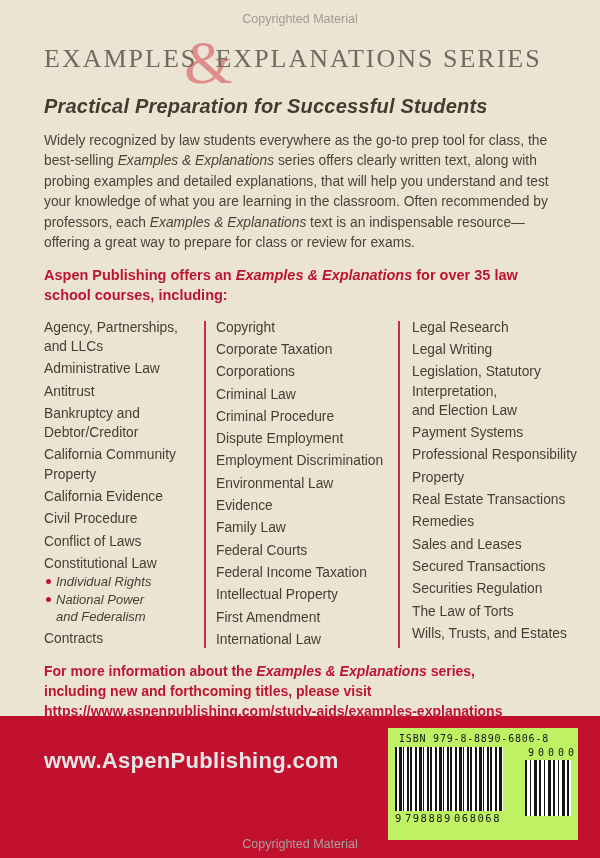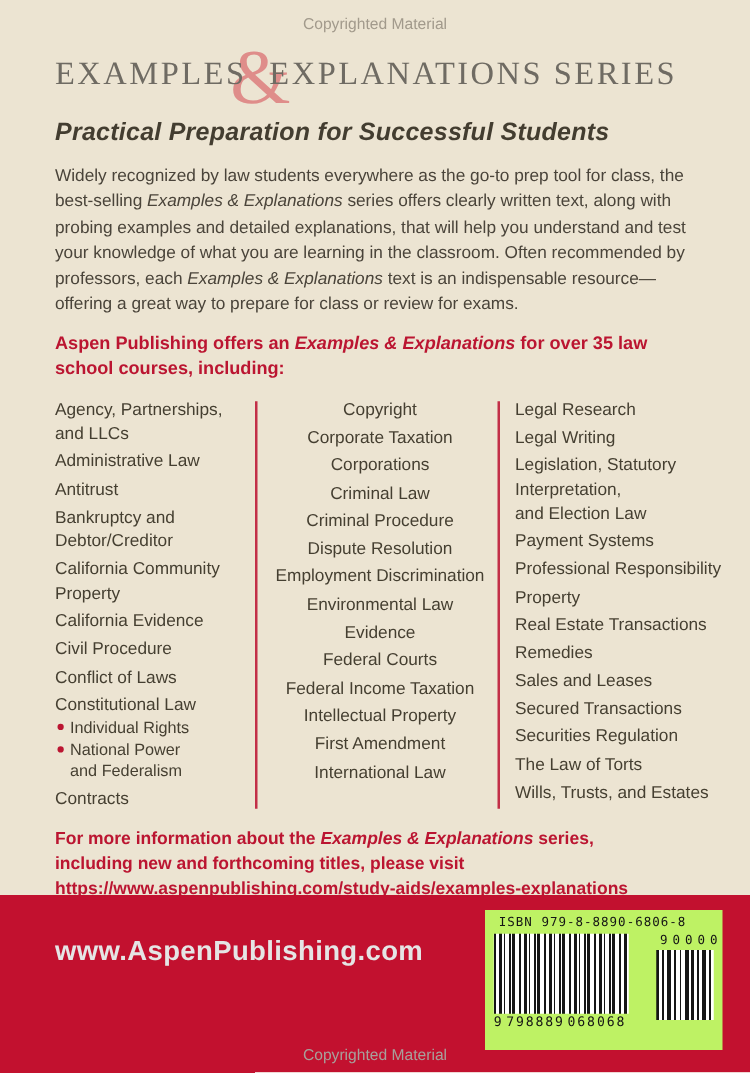--- a/index.html
+++ b/index.html
@@ -39,34 +39,34 @@
     font-size:13.8px;line-height:1.48;
   }
   .intro i{font-style:italic;}
   .offer{
     margin:13px 44px 0;width:500px;color:var(--red);
     font-size:14.5px;font-weight:bold;line-height:1.35;
   }
   .columns{display:flex;margin:12px 0 0 44px;}
   .col{color:#453f31;font-size:13.8px;}
   .col1{width:152px;}
-  .col2{width:176px;text-align:center;}
+  .col2{width:176px;}
   .col3{width:172px;}
   .col-divider{width:2px;background:#c22f47;margin:3px 0 4px;}
   .col1{margin-right:8px;}
   .col2{margin-left:10px;margin-right:6px;}
   .col3{margin-left:12px;}
   .course-item{margin-bottom:3px;}
   .course-text{white-space:pre-line;line-height:1.4;}
   .bullet-row{display:flex;align-items:flex-start;font-size:13px;line-height:1.3;margin-top:1px;}
   .bullet-dot{
     flex:0 0 auto;width:5px;height:5px;border-radius:50%;
     background:var(--red);margin:5px 5px 0 2px;
   }
-  .bullet-text{white-space:pre-line;}
+  .bullet-text{white-space:pre-line;font-style:italic;}
   .note{margin:10px 44px 0;color:var(--red);font-weight:bold;font-size:14px;line-height:1.42;}
   .note i{font-style:italic;}
   .footer-band{
     position:absolute;left:0;right:0;top:716px;bottom:0;background:var(--band);
   }
   .website{
     position:absolute;left:44px;top:32px;color:#e5e5e5;
     font-weight:bold;font-size:22px;letter-spacing:0.3px;
   }
   .barcode-box{
@@ -180,30 +180,33 @@
         <div class="course-item">
           <div class="course-text">Corporations</div>
         </div>
         <div class="course-item">
           <div class="course-text">Criminal Law</div>
         </div>
         <div class="course-item">
           <div class="course-text">Criminal Procedure</div>
         </div>
         <div class="course-item">
-          <div class="course-text">Dispute Resolution</div>
+          <div class="course-text">Dispute Employment</div>
         </div>
         <div class="course-item">
           <div class="course-text">Employment Discrimination</div>
         </div>
         <div class="course-item">
           <div class="course-text">Environmental Law</div>
         </div>
         <div class="course-item">
           <div class="course-text">Evidence</div>
+        </div>
+        <div class="course-item">
+          <div class="course-text">Family Law</div>
         </div>
         <div class="course-item">
           <div class="course-text">Federal Courts</div>
         </div>
         <div class="course-item">
           <div class="course-text">Federal Income Taxation</div>
         </div>
         <div class="course-item">
           <div class="course-text">Intellectual Property</div>
         </div>

